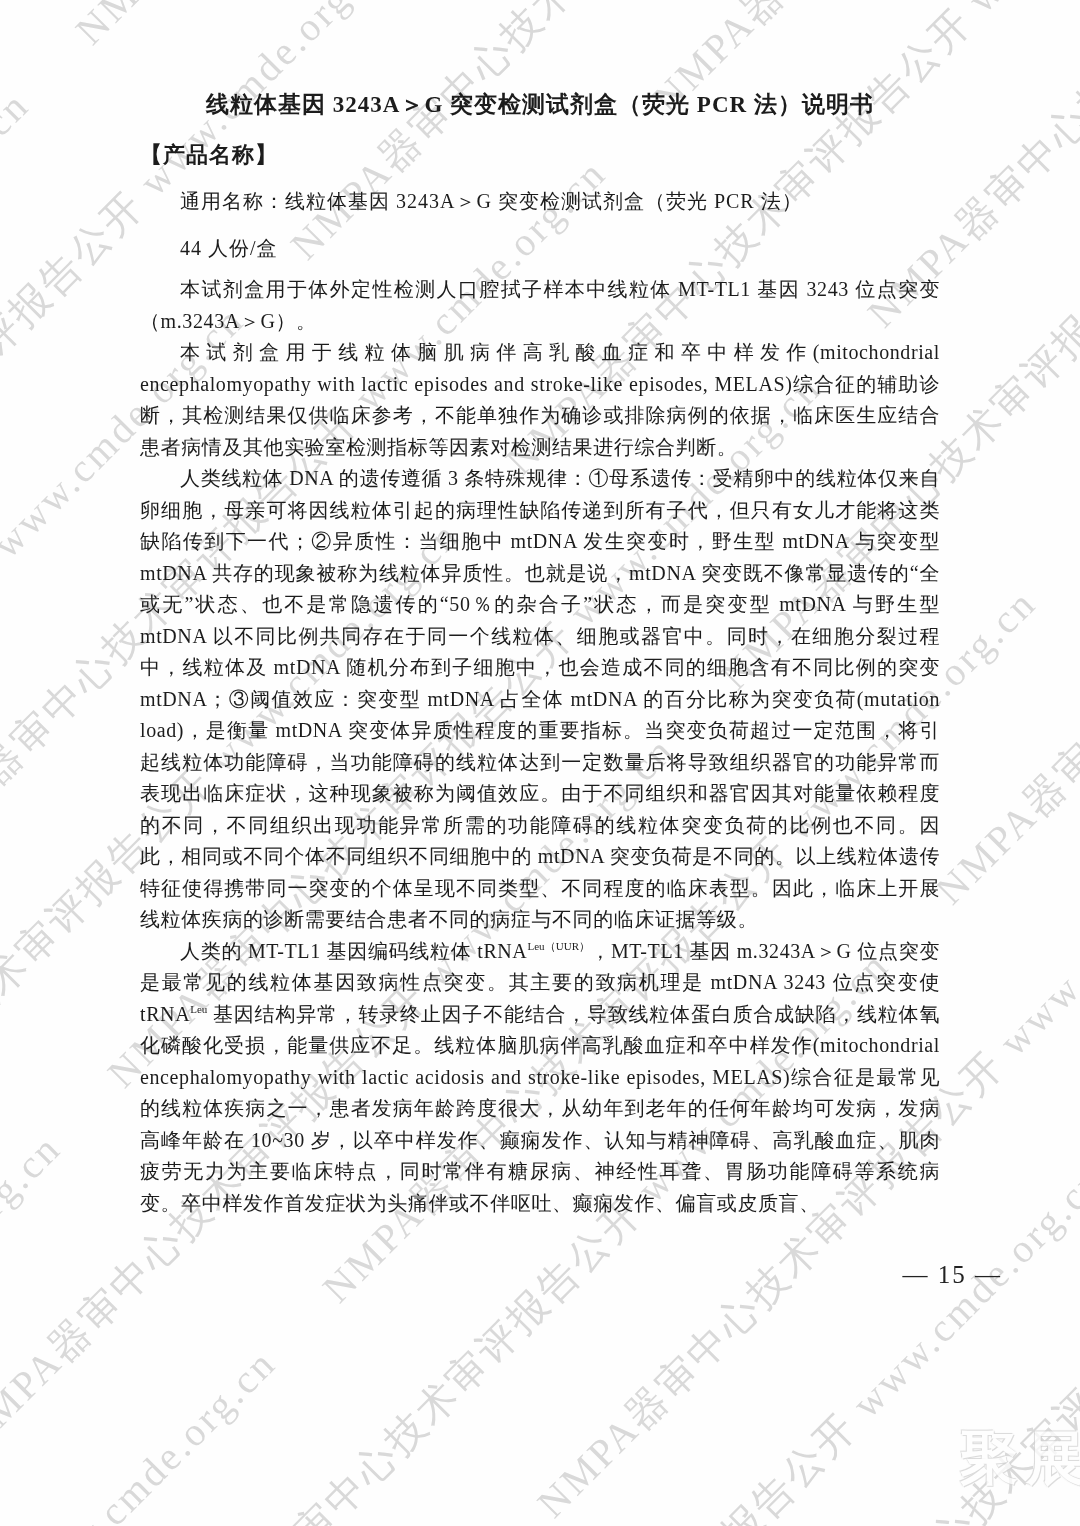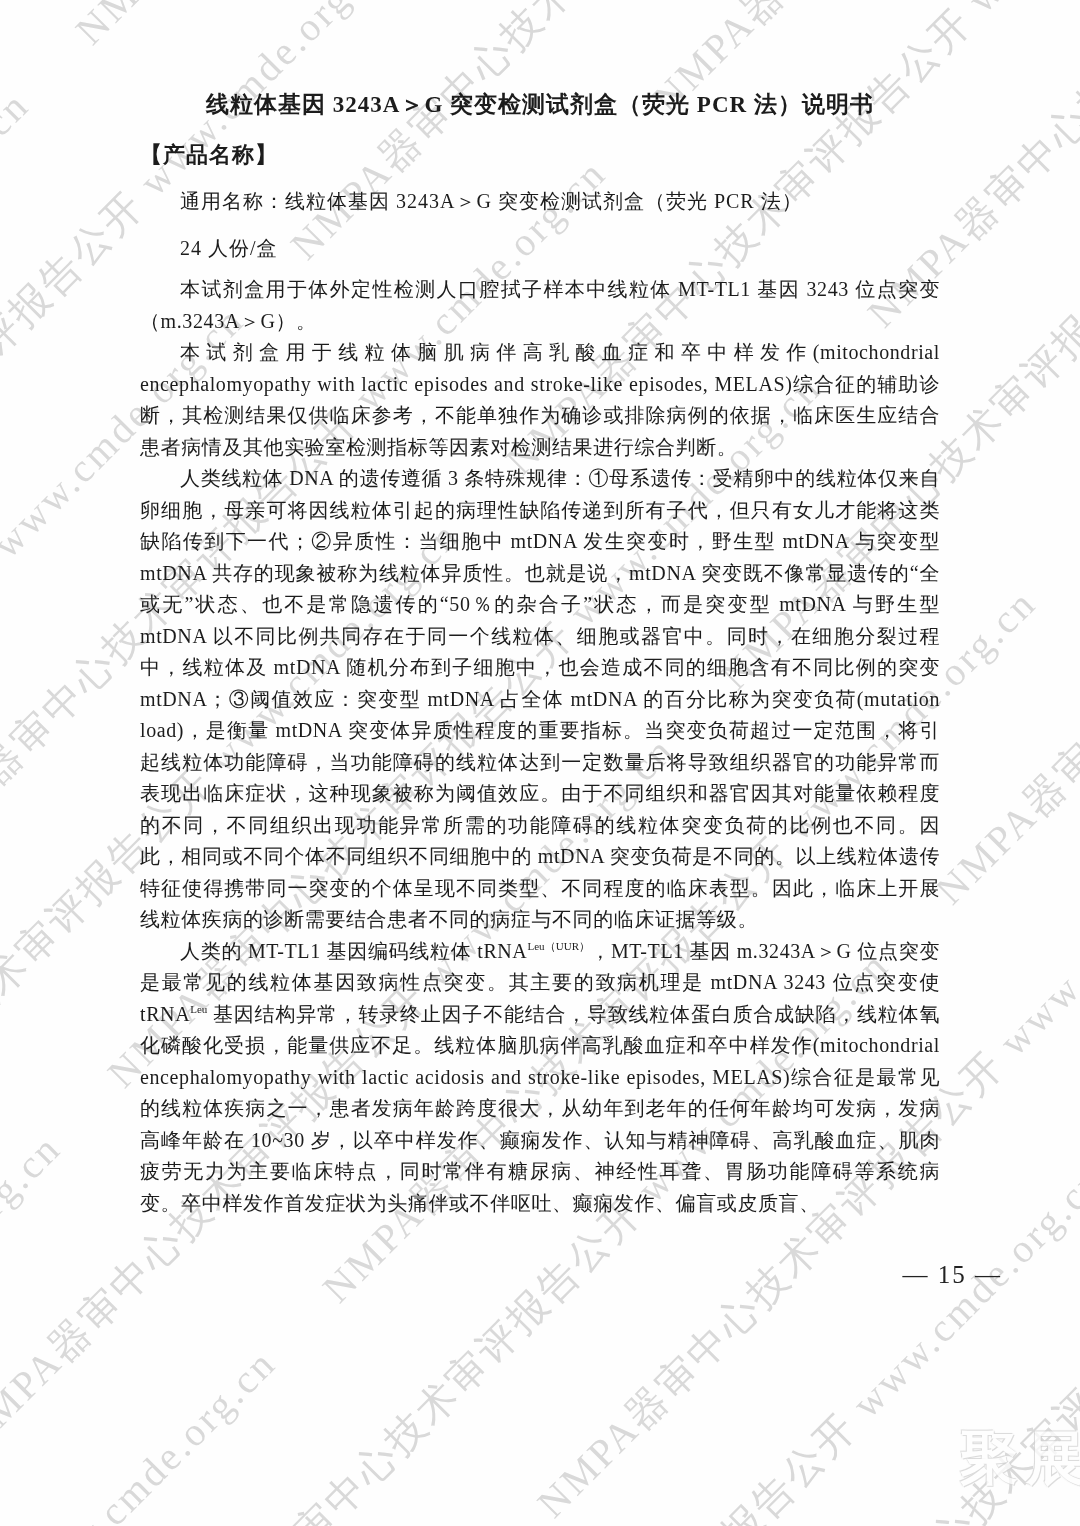--- a/index.html
+++ b/index.html
@@ -86,21 +86,21 @@
       </div>
   </div>
 
   <div class="content">
 
     <h1 class="doc-title">线粒体基因 3243A＞G 突变检测试剂盒（荧光 PCR 法）说明书</h1>
 
     <h2 class="sec-heading">【产品名称】</h2>
     <p class="entry-line">通用名称：线粒体基因 3243A＞G 突变检测试剂盒（荧光 PCR 法）</p>
 
-    <p class="entry-line">24 人份/盒</p>
+    <p class="entry-line">44 人份/盒</p>
 
 
     <div class="bodytext">
       <p>本试剂盒用于体外定性检测人口腔拭子样本中线粒体 MT-TL1 基因 3243 位点突变（m.3243A＞G）。</p>
       <p>本试剂盒用于线粒体脑肌病伴高乳酸血症和卒中样发作(mitochondrial encephalomyopathy with lactic episodes and stroke-like episodes, MELAS)综合征的辅助诊断，其检测结果仅供临床参考，不能单独作为确诊或排除病例的依据，临床医生应结合患者病情及其他实验室检测指标等因素对检测结果进行综合判断。</p>
       <p>人类线粒体 DNA 的遗传遵循 3 条特殊规律：①母系遗传：受精卵中的线粒体仅来自卵细胞，母亲可将因线粒体引起的病理性缺陷传递到所有子代，但只有女儿才能将这类缺陷传到下一代；②异质性：当细胞中 mtDNA 发生突变时，野生型 mtDNA 与突变型 mtDNA 共存的现象被称为线粒体异质性。也就是说，mtDNA 突变既不像常显遗传的“全或无”状态、也不是常隐遗传的“50％的杂合子”状态，而是突变型 mtDNA 与野生型 mtDNA 以不同比例共同存在于同一个线粒体、细胞或器官中。同时，在细胞分裂过程中，线粒体及 mtDNA 随机分布到子细胞中，也会造成不同的细胞含有不同比例的突变 mtDNA；③阈值效应：突变型 mtDNA 占全体 mtDNA 的百分比称为突变负荷(mutation load)，是衡量 mtDNA 突变体异质性程度的重要指标。当突变负荷超过一定范围，将引起线粒体功能障碍，当功能障碍的线粒体达到一定数量后将导致组织器官的功能异常而表现出临床症状，这种现象被称为阈值效应。由于不同组织和器官因其对能量依赖程度的不同，不同组织出现功能异常所需的功能障碍的线粒体突变负荷的比例也不同。因此，相同或不同个体不同组织不同细胞中的 mtDNA 突变负荷是不同的。以上线粒体遗传特征使得携带同一突变的个体呈现不同类型、不同程度的临床表型。因此，临床上开展线粒体疾病的诊断需要结合患者不同的病症与不同的临床证据等级。</p>
       <p><span>人类的 MT-TL1 基因编码线粒体 tRNA</span><sup>Leu（UUR）</sup><span>，MT-TL1 基因 m.3243A＞G 位点突变是最常见的线粒体基因致病性点突变。其主要的致病机理是 mtDNA 3243 位点突变使 tRNA</span><sup>Leu</sup><span> 基因结构异常，转录终止因子不能结合，导致线粒体蛋白质合成缺陷，线粒体氧化磷酸化受损，能量供应不足。线粒体脑肌病伴高乳酸血症和卒中样发作(mitochondrial encephalomyopathy with lactic acidosis and stroke-like episodes, MELAS)综合征是最常见的线粒体疾病之一，患者发病年龄跨度很大，从幼年到老年的任何年龄均可发病，发病高峰年龄在 10~30 岁，以卒中样发作、癫痫发作、认知与精神障碍、高乳酸血症、肌肉疲劳无力为主要临床特点，同时常伴有糖尿病、神经性耳聋、胃肠功能障碍等系统病变。卒中样发作首发症状为头痛伴或不伴呕吐、癫痫发作、偏盲或皮质盲、</span></p>
     </div>
 
     <div class="pageno">— 15 —</div>

